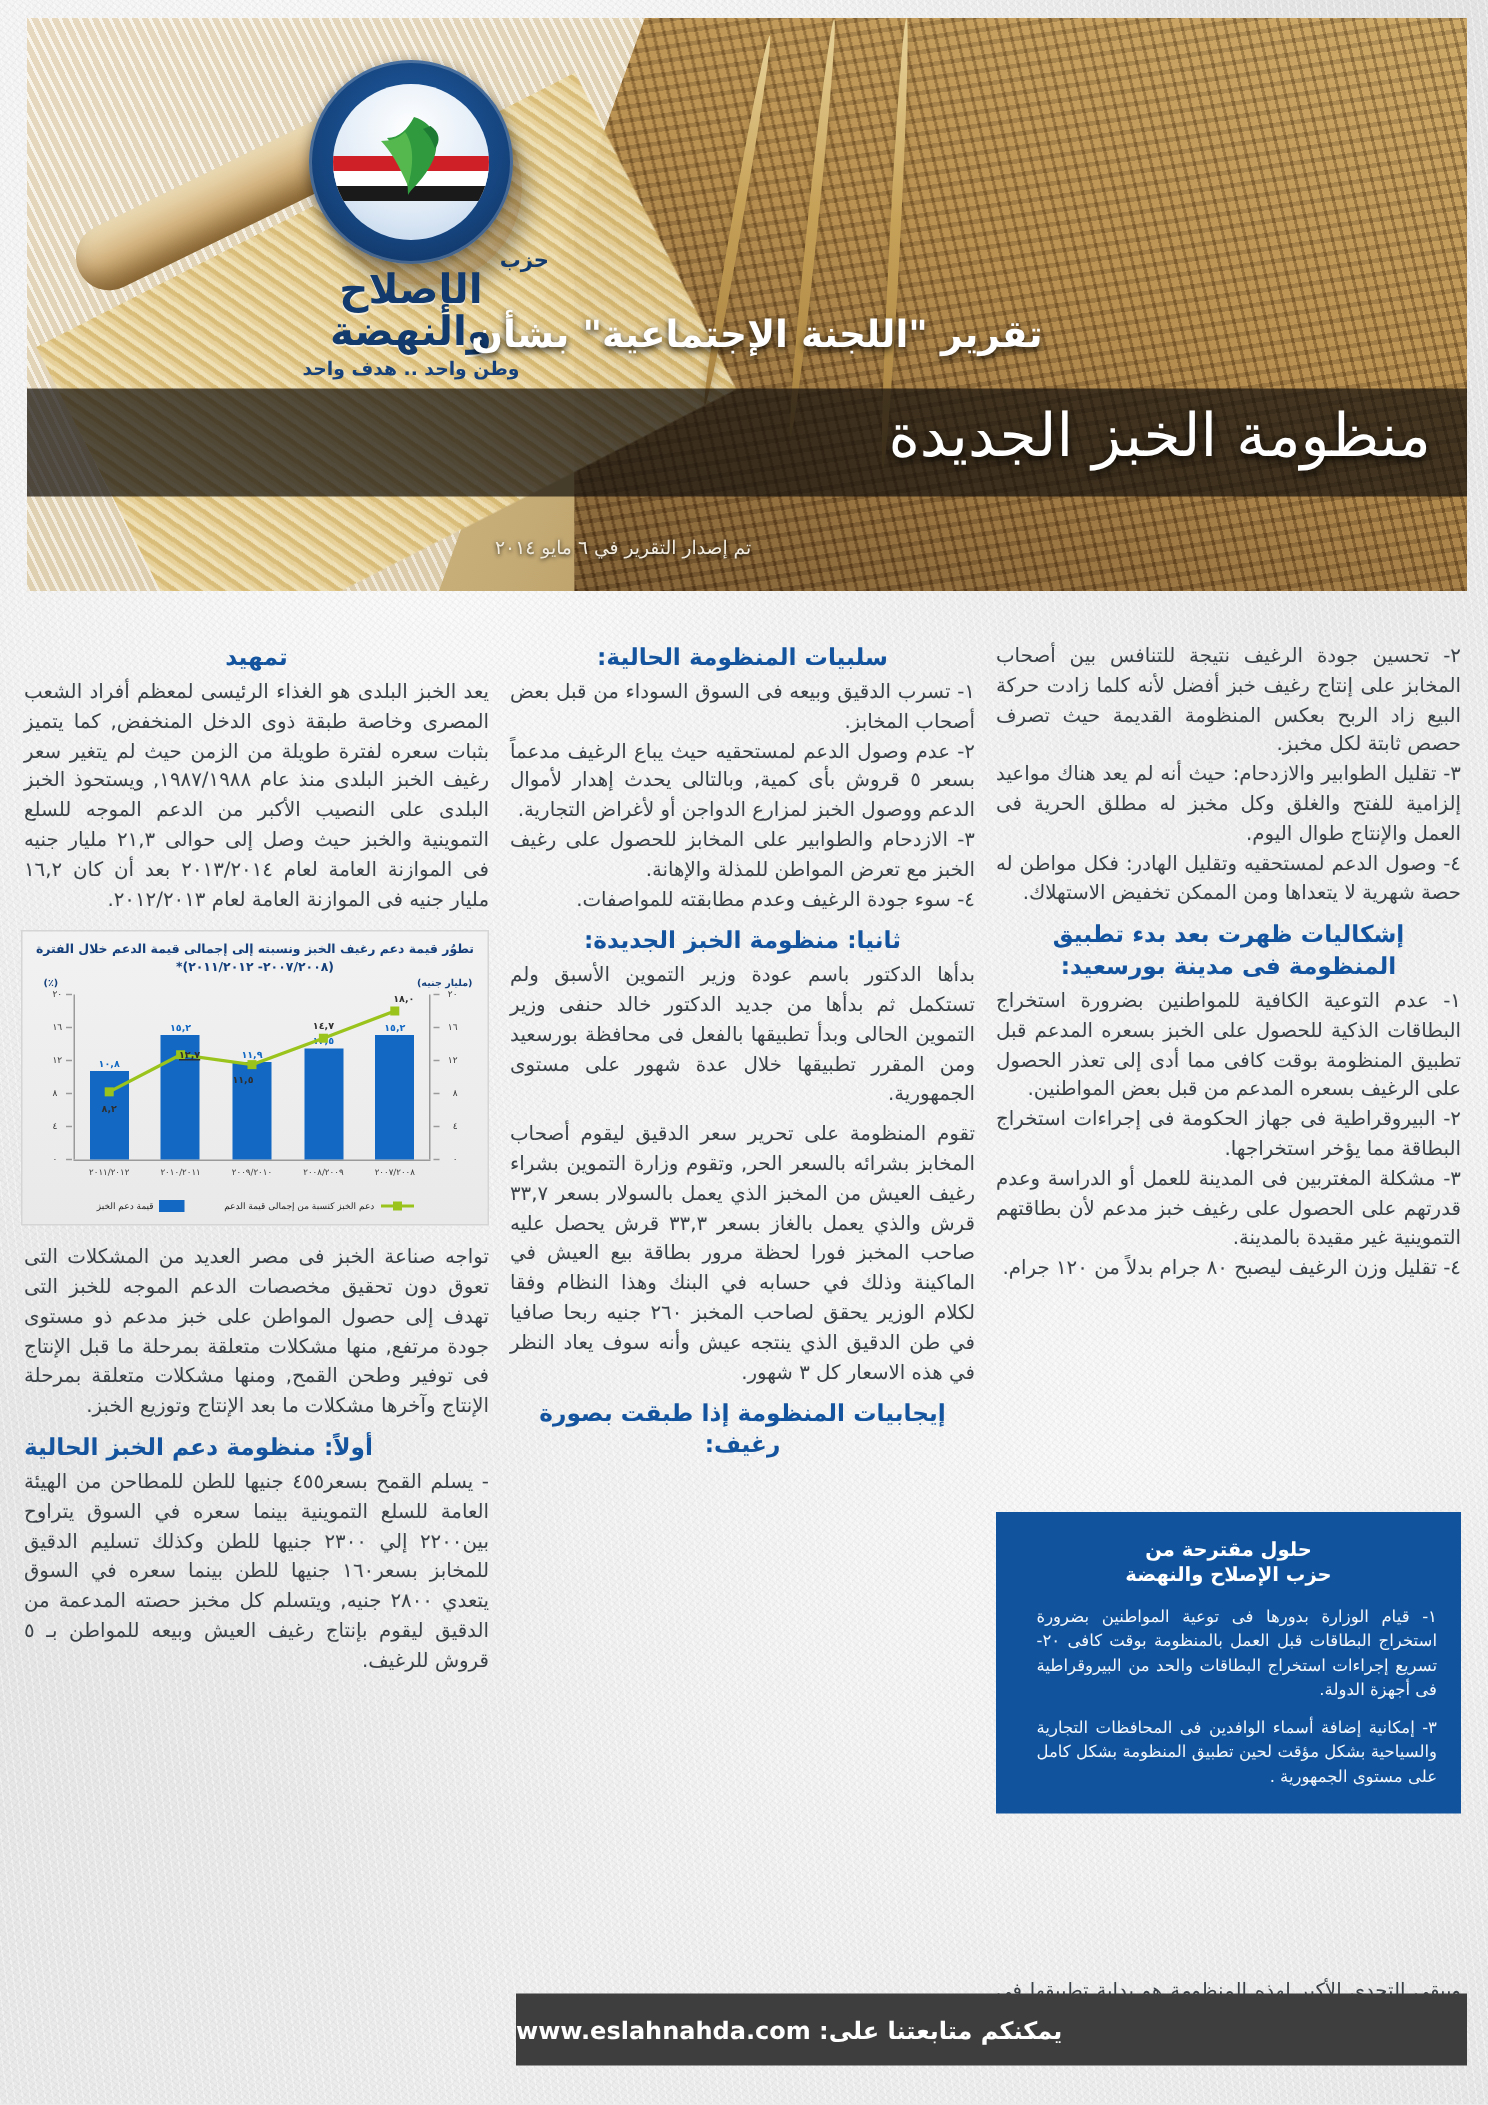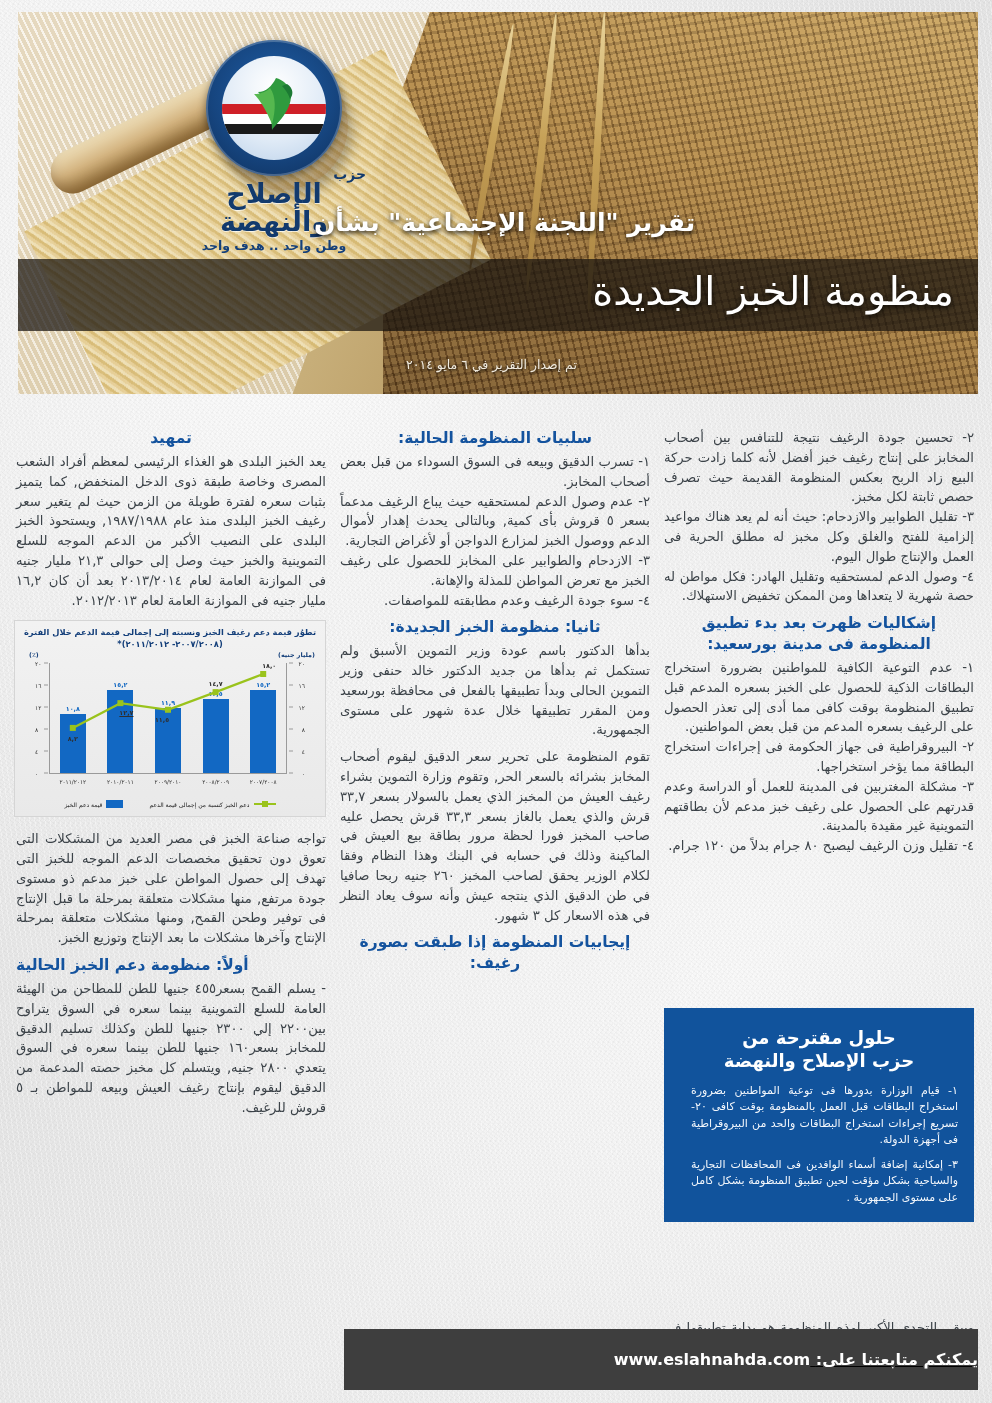--- a/index.html
+++ b/index.html
@@ -118,21 +118,21 @@
     text-shadow:0 2px 5px rgba(0,0,0,.85);
     direction:rtl;
   }
   .hero-title{
     position:absolute;right:24px;top:256px;width:640px;
     color:#fff;font-size:40px;font-weight:normal;text-align:right;
     text-shadow:0 2px 6px rgba(0,0,0,.9);
     direction:rtl;letter-spacing:-.5px;
   }
   .hero-date{
-    position:absolute;right:24px;top:345px;width:548px;
+    position:absolute;right:24px;top:345px;width:624px;
     color:#f2ece0;font-size:12.5px;text-align:left;
     text-shadow:0 1px 3px rgba(0,0,0,.9);
     direction:rtl;
   }
 
   
   .col{position:absolute;top:428px;width:310px;direction:rtl;text-align:justify;}
   
   .c1{right:666px;} 
   .c2{right:342px;}
@@ -202,36 +202,36 @@
     content:"";position:absolute;left:8px;top:-2px;width:6px;height:6px;background:#9ac31c;
   }
 
   
   .bluebox{
     position:absolute;right:18px;top:1008px;width:310px;
     background:#11539c;color:#fff;padding:18px 16px 16px 16px;
     box-sizing:border-box;direction:rtl;
   }
   .bluebox h3{
-    margin:0 0 10px 0;font-size:18px;font-weight:bold;text-align:center;line-height:1.3;
+    margin:0 0 10px 0;font-size:13px;font-weight:bold;text-align:center;line-height:1.3;
   }
   .bluebox p{
     margin:0 0 8px 11px;font-size:11px;line-height:1.5;text-align:justify;color:#f3f7fc;
   }
   .bluebox p.last{margin-bottom:0;}
 
   .closing{
     position:absolute;right:18px;top:1318px;width:310px;direction:rtl;
     color:#3b4248;font-size:13.2px;line-height:1.5;text-align:justify;
   }
 
   
   .footer{
-    position:absolute;left:344px;top:1329px;width:634px;height:61px;
-    background:#3e3e3e;display:flex;align-items:center;justify-content:flex-start;text-decoration:underline;
+    position:absolute;left:344px;top:1329px;width:634px;height:48px;
+    background:#3e3e3e;display:flex;align-items:center;justify-content:flex-end;
   }
   .footer-text{
     color:#fff;font-size:16px;font-weight:bold;direction:rtl;
   }
   .footer-url{direction:ltr;display:inline-block;unicode-bidi:embed;}
 </style>
 </head>
 <body>
 
 <div class="page">
@@ -330,21 +330,21 @@
             <polyline points="248.2,53 200.6,71.15 153,88.75 105.4,82.15 57.79999999999998,106.9" fill="none" stroke="#9ac31c" stroke-width="2.2"></polyline>
             <rect x="245.2" y="50" width="6" height="6" fill="#9ac31c"></rect>
             <rect x="197.6" y="68.15" width="6" height="6" fill="#9ac31c"></rect>
             <rect x="150" y="85.75" width="6" height="6" fill="#9ac31c"></rect>
             <rect x="102.4" y="79.15" width="6" height="6" fill="#9ac31c"></rect>
             <rect x="54.79999999999998" y="103.9" width="6" height="6" fill="#9ac31c"></rect>
           </svg>
           <div class="lineptlabel" style="right: 55.8px; top: 41px;">١٨,٠</div>
           <div class="lineptlabel" style="right: 109.4px; top: 59.15px;">١٤,٧</div>
           <div class="lineptlabel" style="right: 163px; top: 94.75px;">١١,٥</div>
-          <div class="lineptlabel" style="right: 198.6px; top: 88px; text-decoration: underline;">١٢,٧</div>
+          <div class="lineptlabel" style="right: 198.6px; top: 78px; text-decoration: underline;">١٢,٧</div>
           <div class="lineptlabel" style="right: 252.2px; top: 113.9px;">٨,٢</div>
         </div>
       <div class="legend">
         <div class="legend-item">
           <span class="legend-line"></span>
           <span>دعم الخبز كنسبة من إجمالى قيمة الدعم</span>
         </div>
         <div class="legend-item">
           <span class="legend-swatch"></span>
           <span>قيمة دعم الخبز</span>

